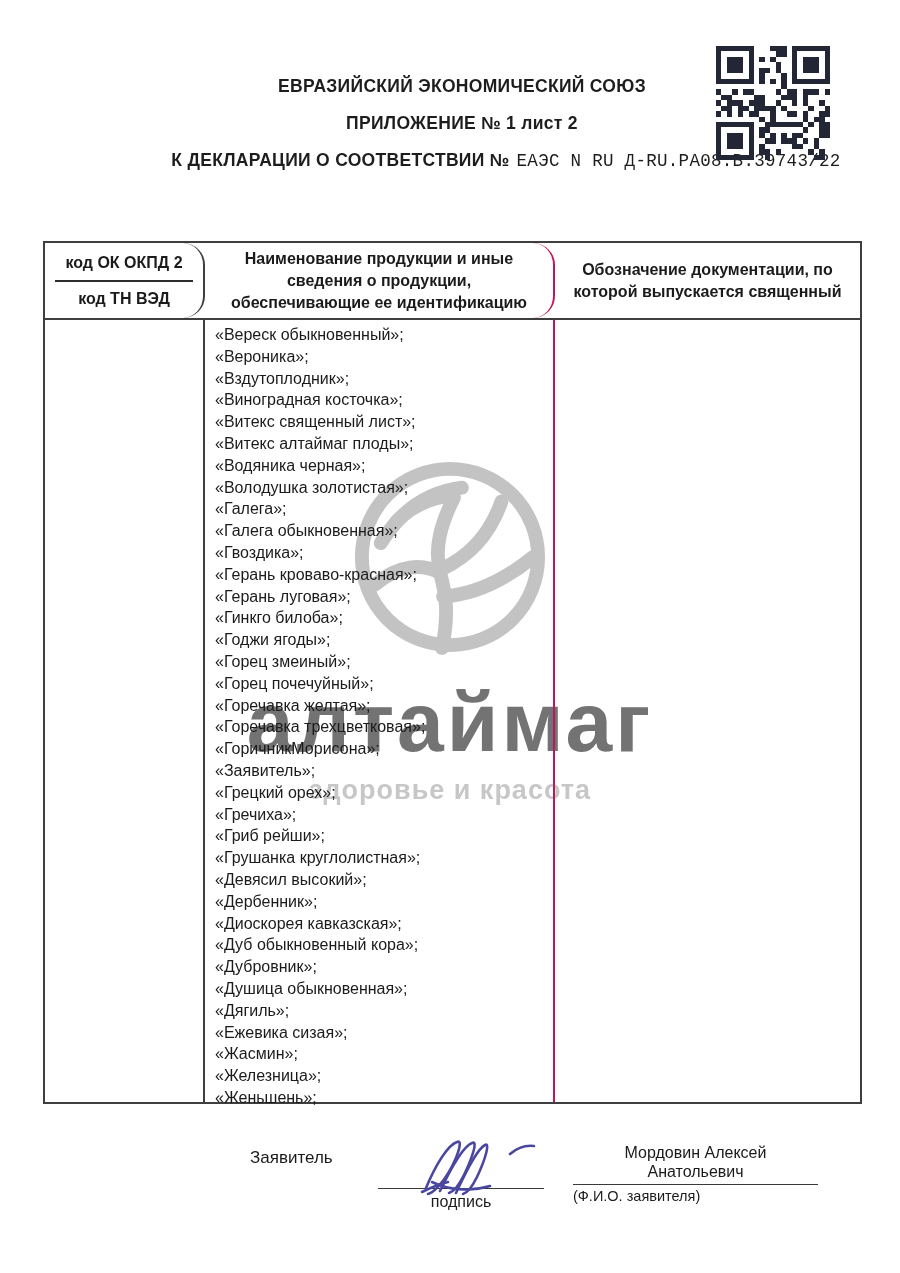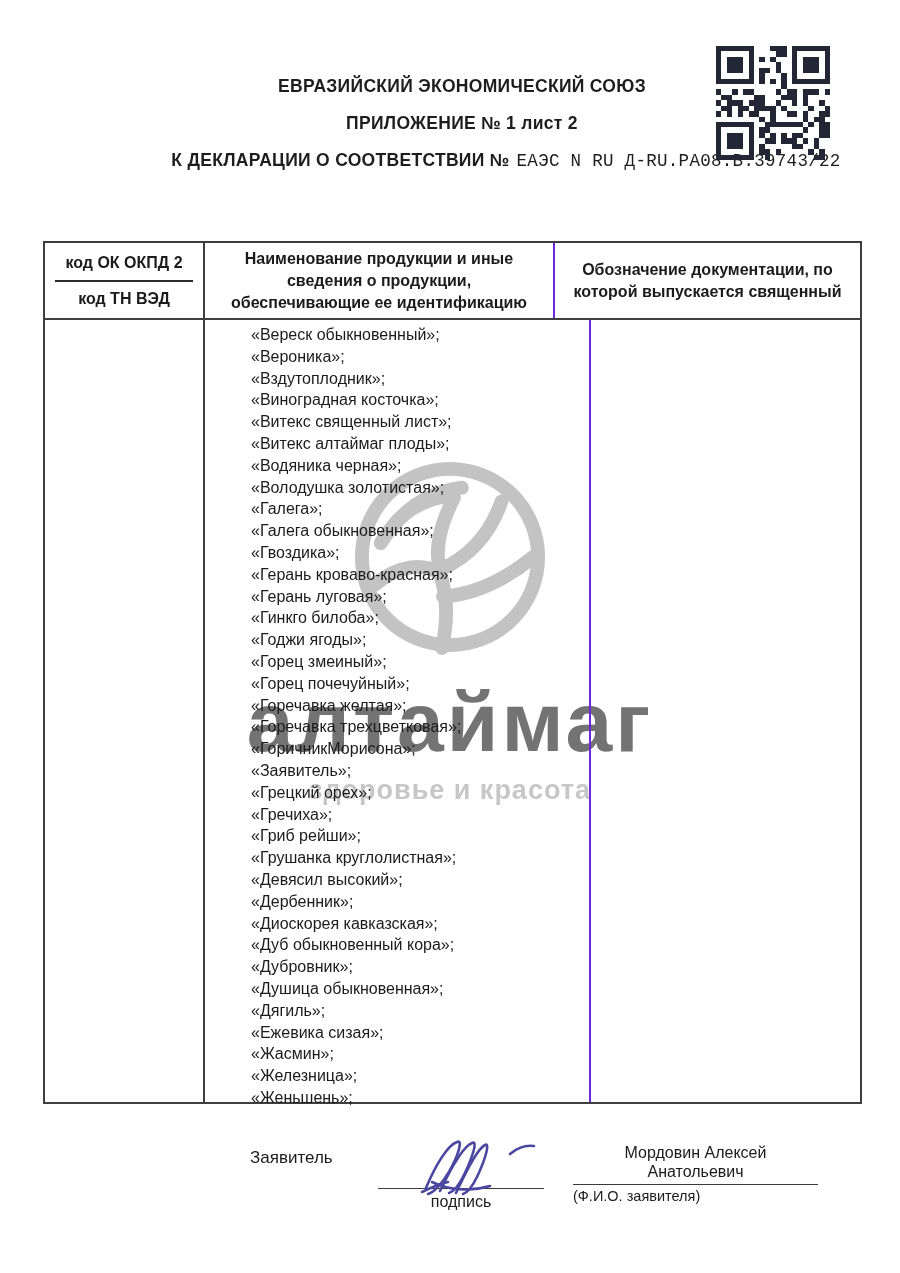--- a/index.html
+++ b/index.html
@@ -22,27 +22,27 @@
   .wm{position:absolute;left:0;top:0;width:900px;height:1273px;z-index:1;pointer-events:none;}
   .wm-logo{position:absolute;left:351px;top:458px;width:198px;height:198px;}
   .wm-brand{position:absolute;top:676px;width:100%;text-align:center;
             font-size:84px;font-weight:bold;color:#737373;letter-spacing:3px;line-height:1.1;}
   .wm-tag{position:absolute;top:775px;width:100%;text-align:center;padding-right:24px;
           font-size:27px;font-weight:bold;color:#c7c7c7;letter-spacing:1px;}
   
   .doc-table{position:absolute;left:43px;top:241px;width:819px;height:863px;
              border:2px solid #3e3e3e;z-index:2;background:transparent;box-sizing:border-box;}
   .thead{display:flex;height:77px;border-bottom:2px solid #3e3e3e;box-sizing:border-box;}
-  .tbody{display:flex;height:calc(100% - 77px);box-sizing:border-box;gap:36px;}
+  .tbody{display:flex;height:calc(100% - 77px);box-sizing:border-box;}
   .c1{width:160px;border-right:2px solid #3e3e3e;box-sizing:border-box;flex:none;}
-  .c2{width:350px;border-right:2px solid #6d28d9;box-sizing:border-box;flex:none;}
+  .c2{width:350px;border-right:2px solid #be185d;box-sizing:border-box;flex:none;}
   .c3{flex:1;}
   .hcell{display:flex;flex-direction:column;justify-content:center;align-items:center;
          font-weight:bold;font-size:16px;line-height:22px;text-align:center;padding:10px 6px;
-         box-sizing:border-box;height:100%;}
+         box-sizing:border-box;height:100%;border-radius:22px;}
   .frac-top{display:block;border-bottom:2px solid #2c2c2c;padding:0 10px 6px 10px;}
   .frac-bot{display:block;padding-top:6px;}
   .products{padding:4px 0 0 10px;font-size:16px;line-height:21.8px;text-align:left;}
   
   .applicant{position:absolute;left:250px;top:1148px;font-size:17px;z-index:2;}
   .sig-svg{position:absolute;left:418px;top:1138px;width:125px;height:58px;z-index:3;}
   .sig-line{position:absolute;left:378px;top:1188px;width:166px;border-top:1.6px solid #3a3a3a;z-index:2;}
   .sig-caption{position:absolute;left:378px;top:1193px;width:166px;text-align:center;font-size:16px;z-index:2;}
   .fio-name{position:absolute;left:573px;top:1143px;width:245px;text-align:center;
             font-size:16px;line-height:19px;z-index:2;}

